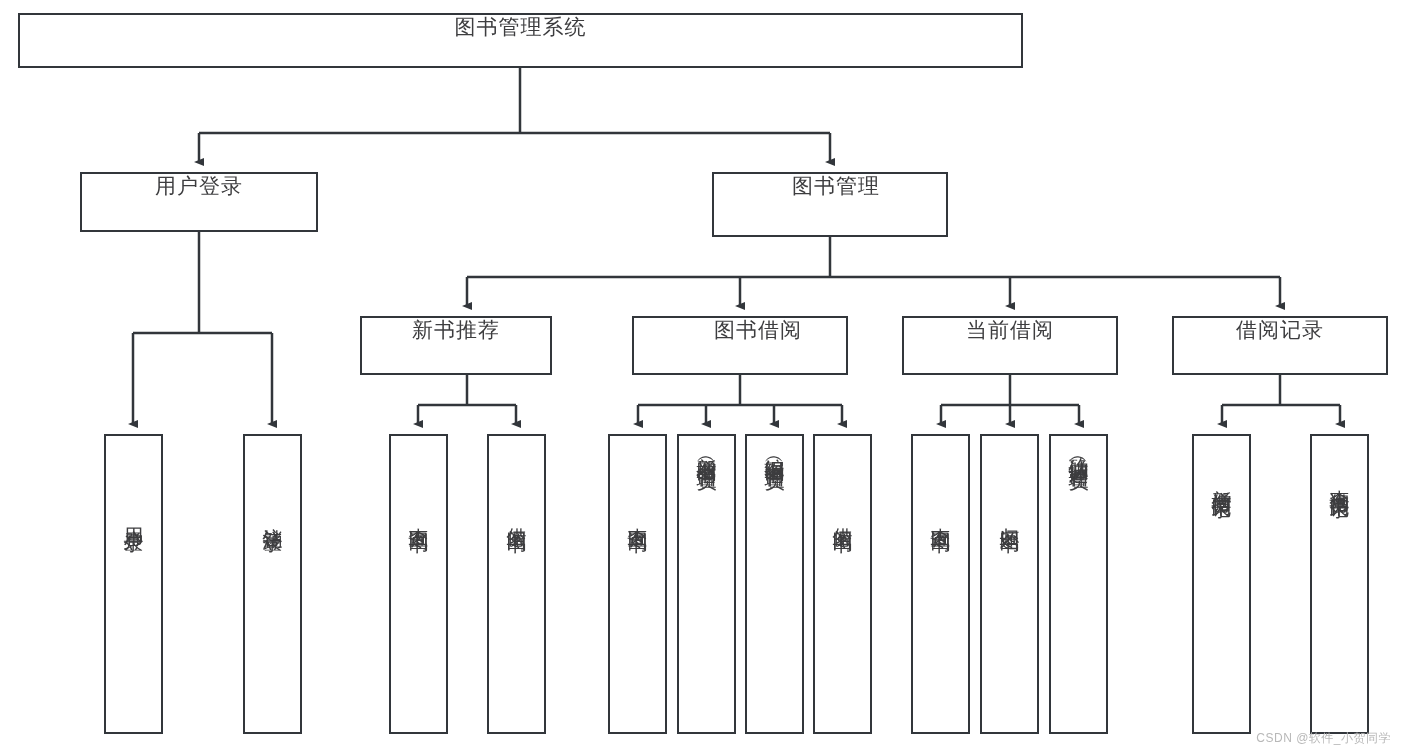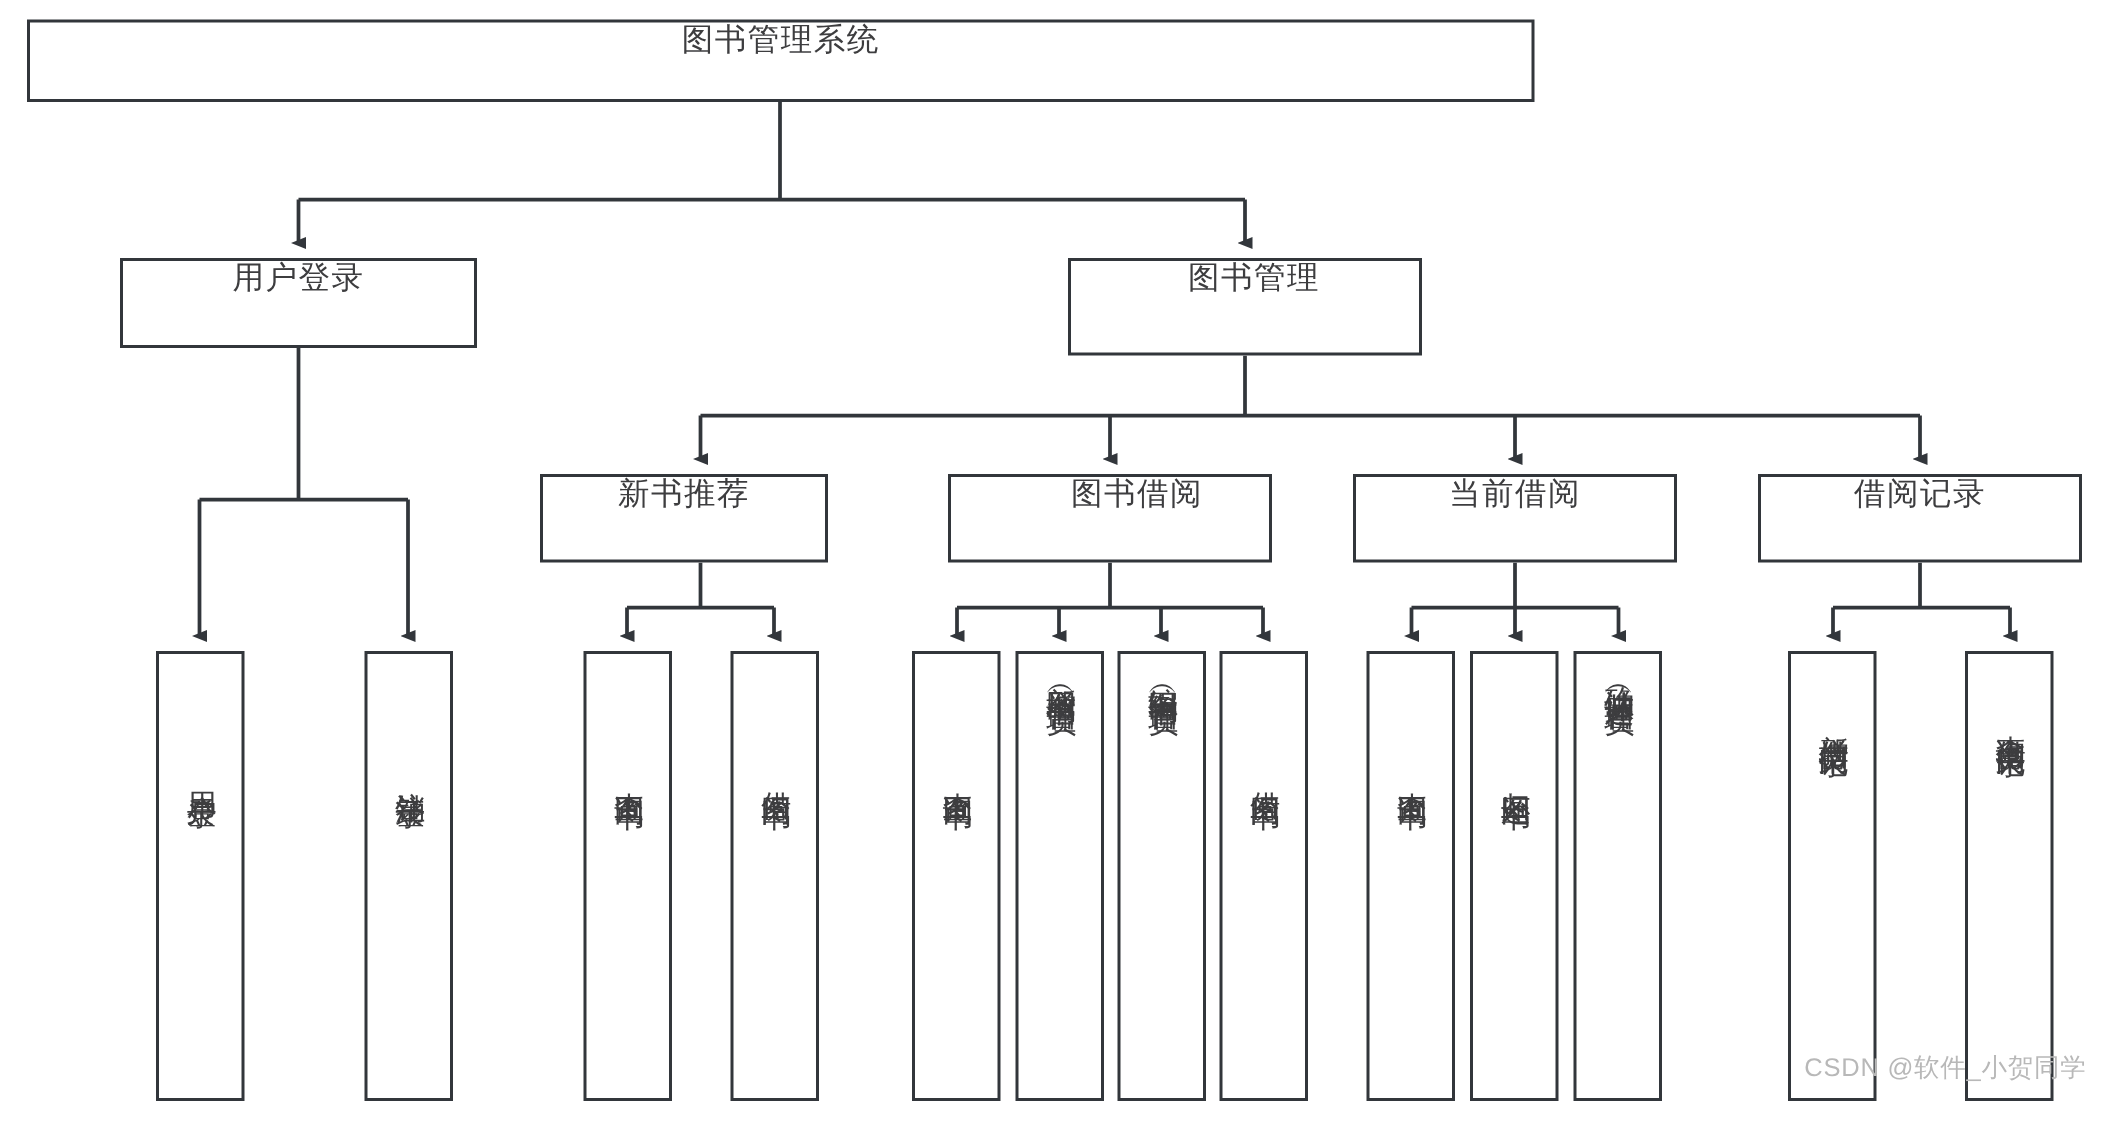--- a/index.html
+++ b/index.html
@@ -53,22 +53,22 @@
     line-height: 1.35;
     letter-spacing: 2px;
     white-space: nowrap;
   }
   .node.vert.tall .label {
     padding-top: 0px;
   }
   #watermark {
     position: absolute;
     right: 14px;
-    bottom: 24px;
-    font-size: 17px;
+    bottom: 0;
+    font-size: 12px;
     color: #b8b8b8;
     letter-spacing: 0.5px;
     z-index: 5;
     white-space: nowrap;
   }
 </style>
 </head>
 <body>
 
 <div id="canvas">

